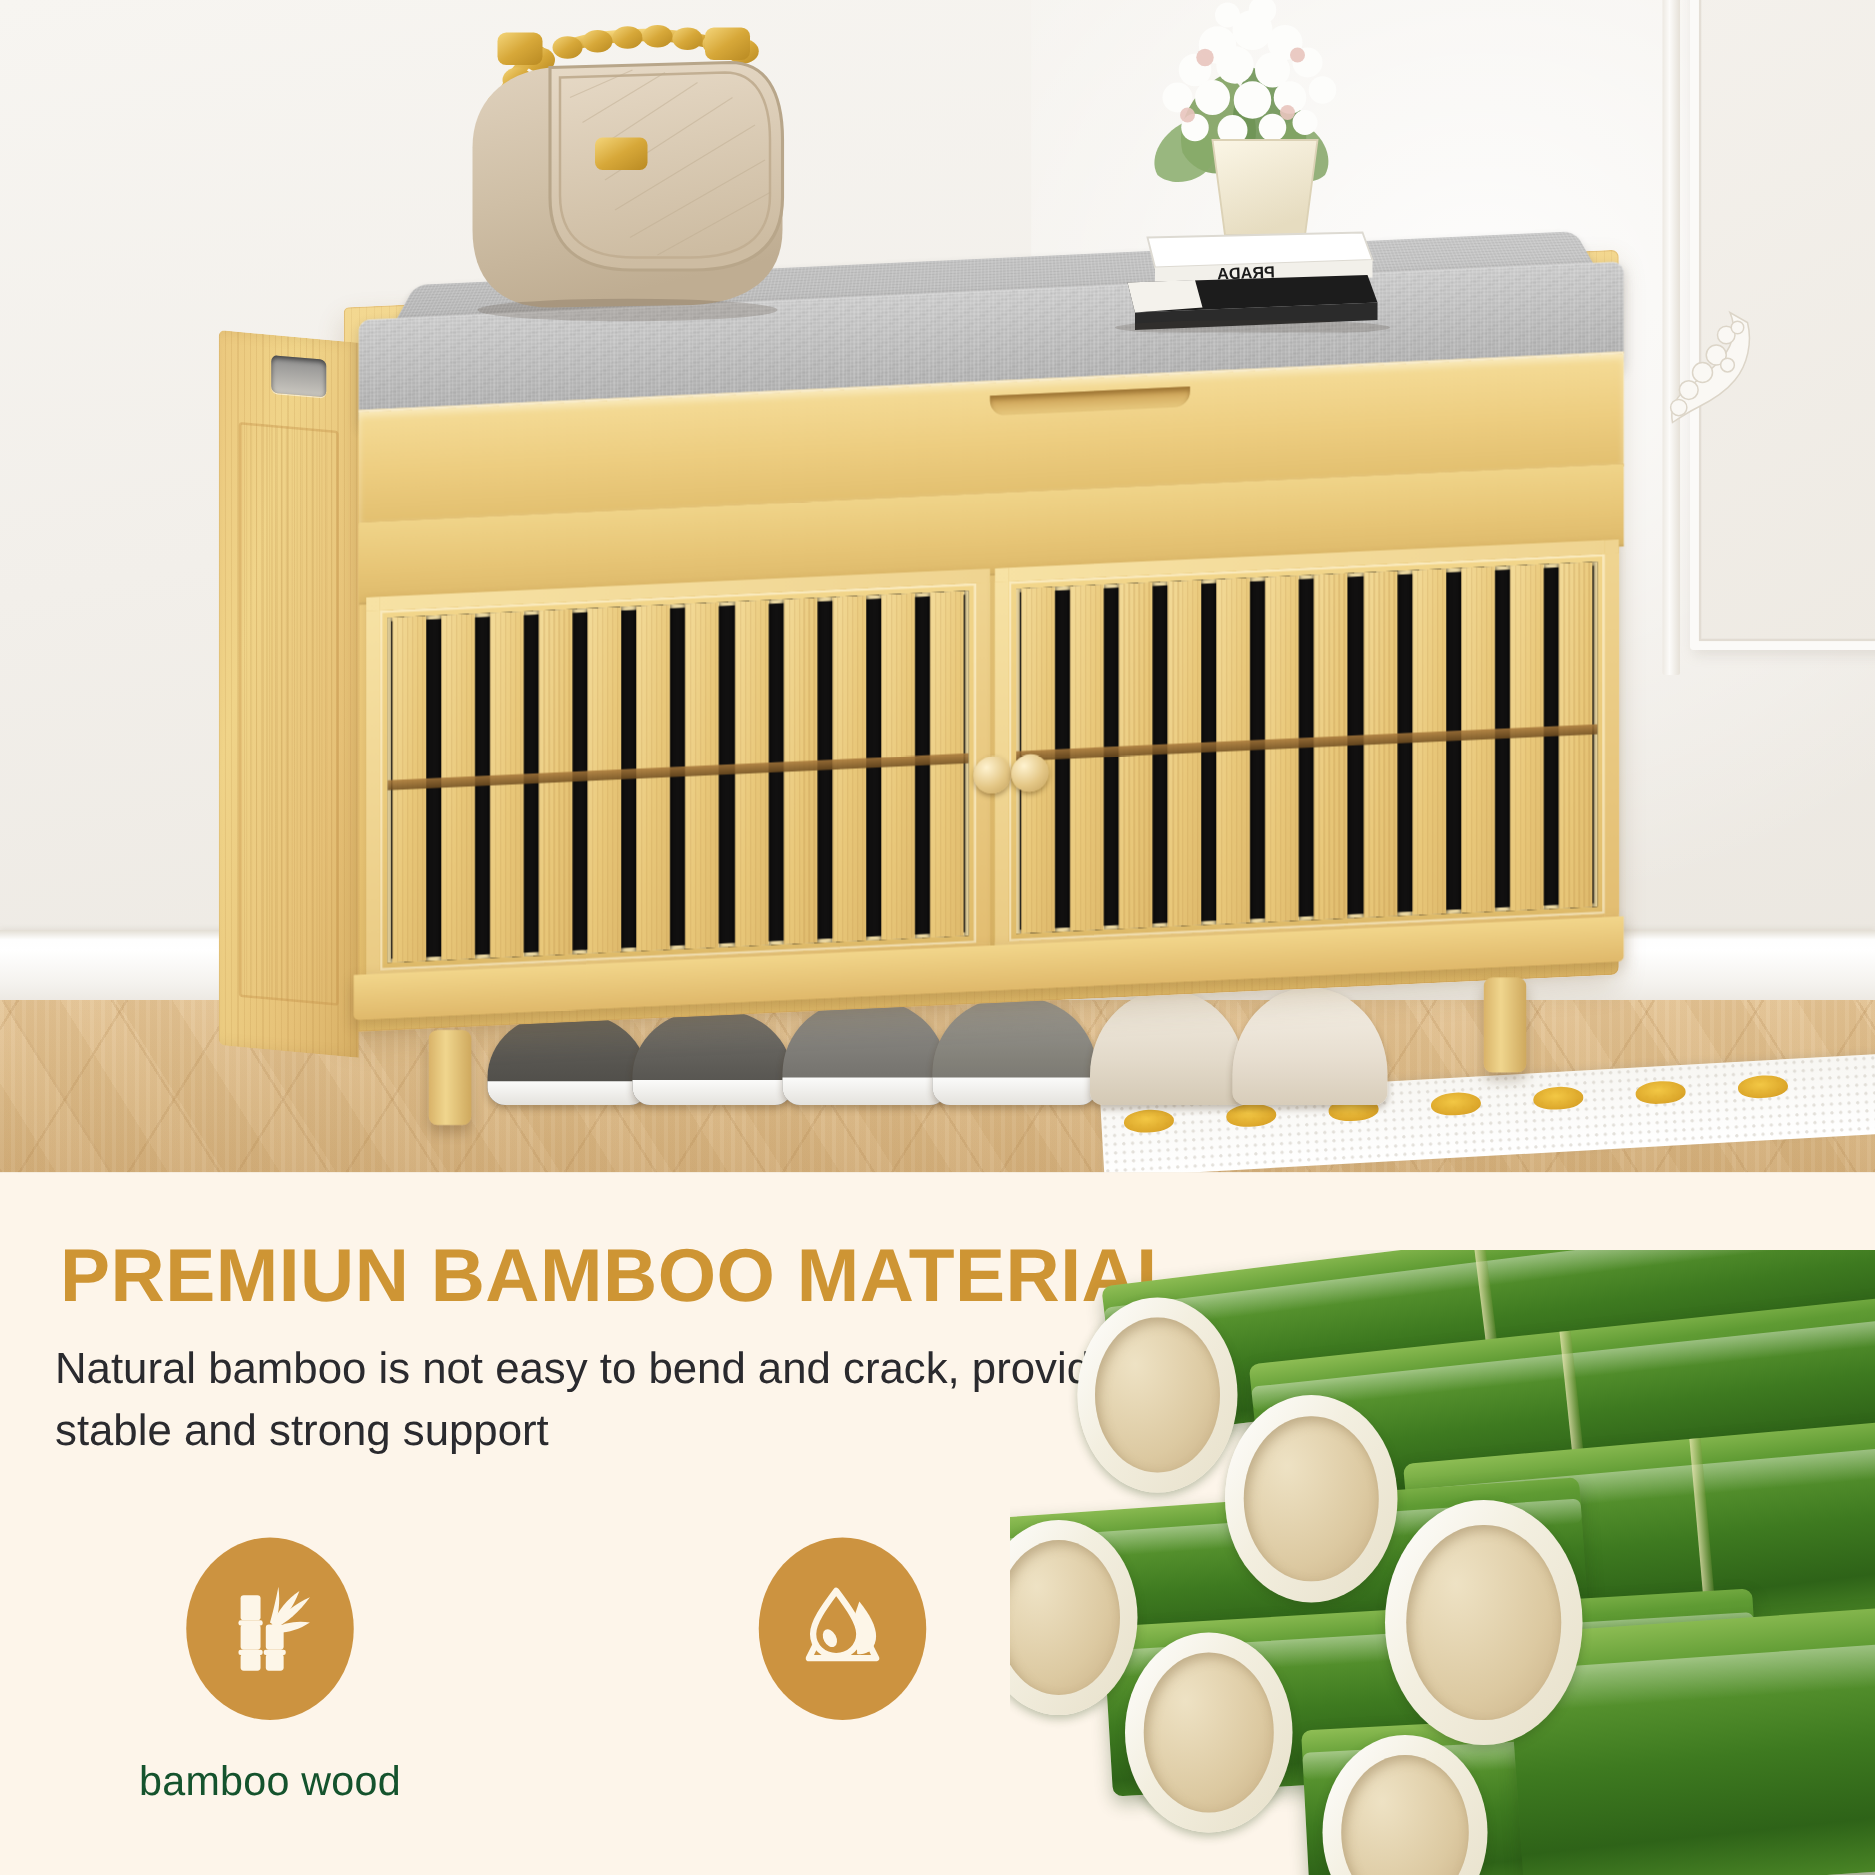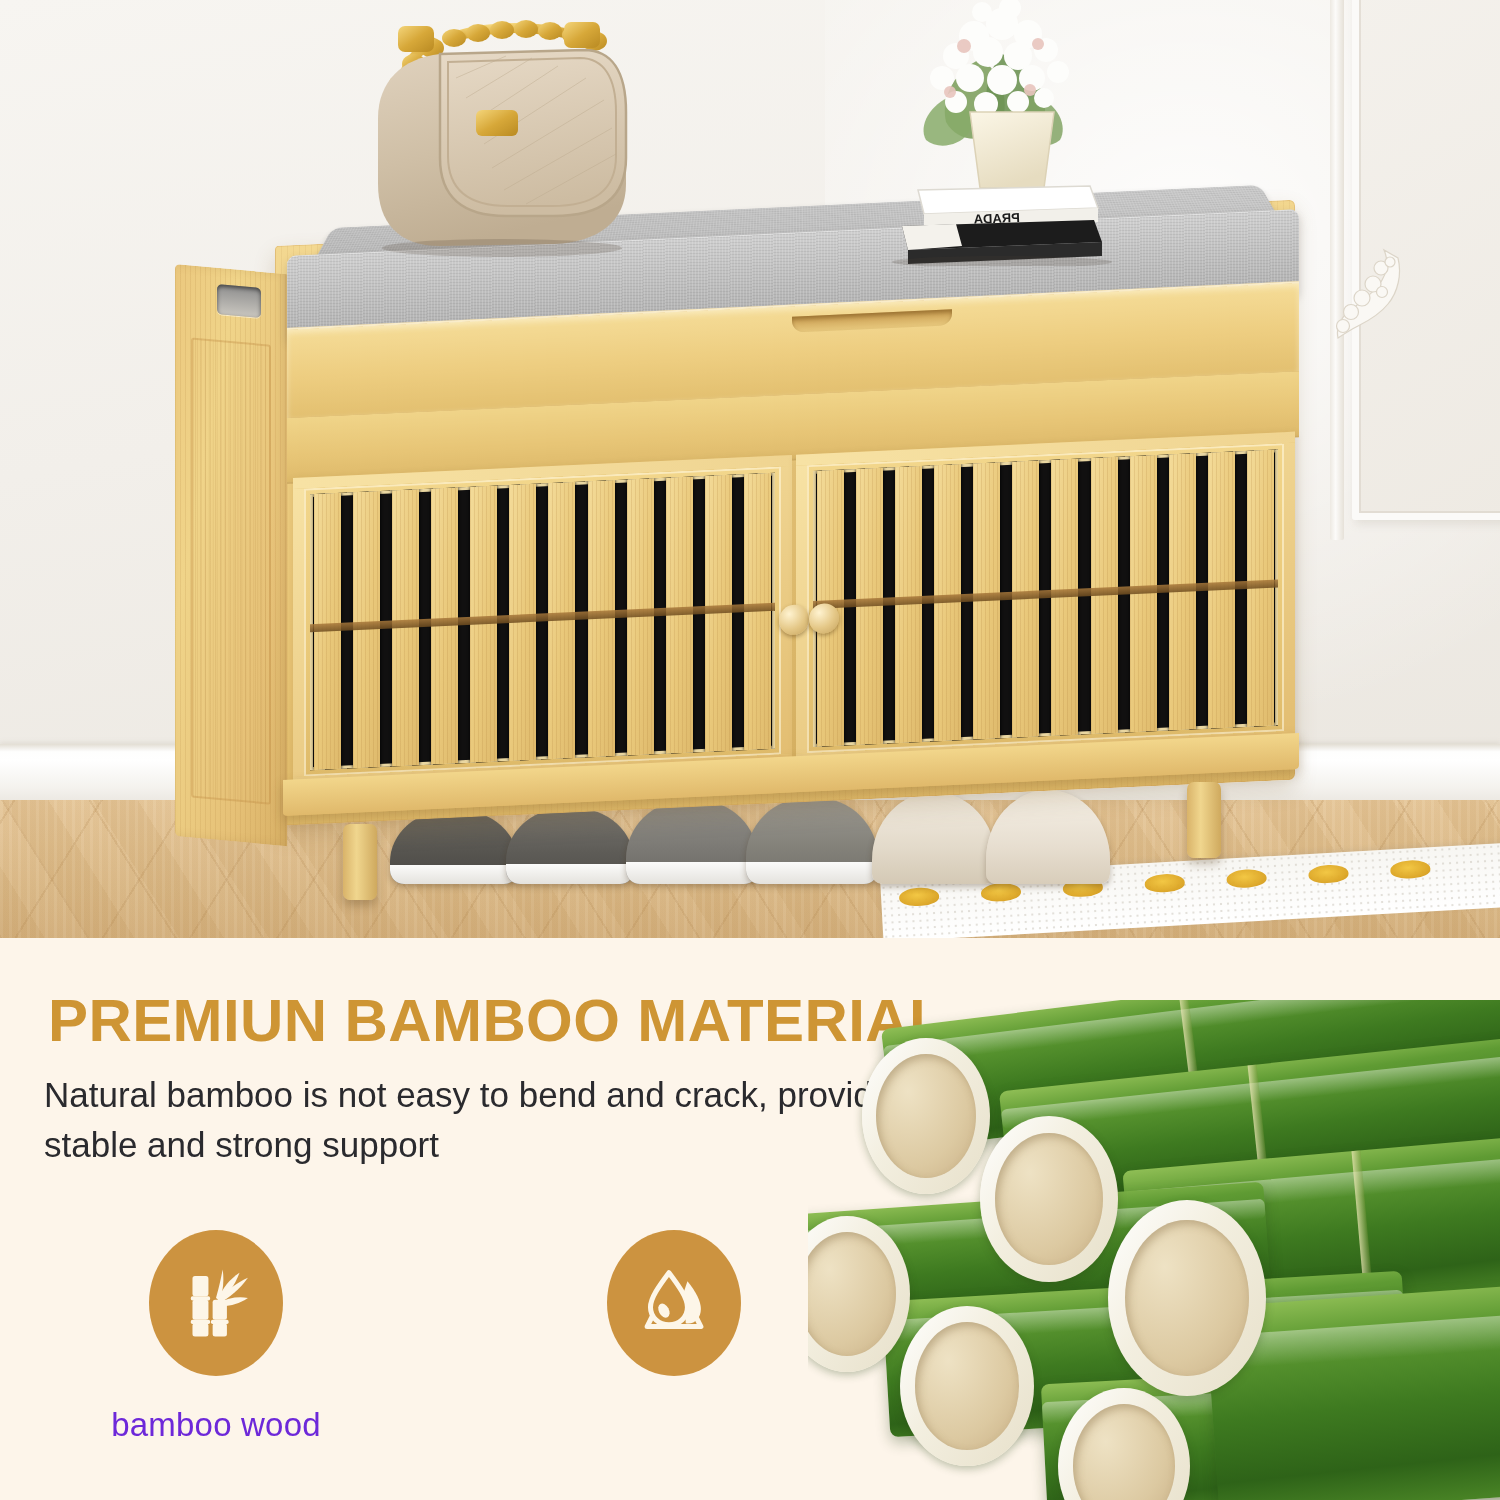--- a/index.html
+++ b/index.html
@@ -248,21 +248,21 @@
   .features {
     position:absolute; left:96px; top:292px; display:flex; gap:218px;
   }
   .feature { width:240px; text-align:center; }
   .badge {
     width:134px; height:146px; margin:0 auto; border-radius:50%;
     background:#CC9340;
     display:flex; align-items:center; justify-content:center;
   }
   .feature-label {
-    margin-top:30px; font-size:33px; color:#6d28d9; letter-spacing:.2px;
+    margin-top:30px; font-size:33px; color:#14532d; letter-spacing:.2px;
   }
   
   .bamboo-photo {
     position:absolute; right:0; top:62px; width:692px; height:500px;
     overflow:hidden;
   }
   .pole {
     position:absolute; border-radius:8px;
     background:linear-gradient(178deg,#8FBE55 0%,#5F9B33 18%,#3E7A20 52%,#2E6318 80%,#4A8526 100%);
     box-shadow:0 6px 14px rgba(30,60,15,.30);

